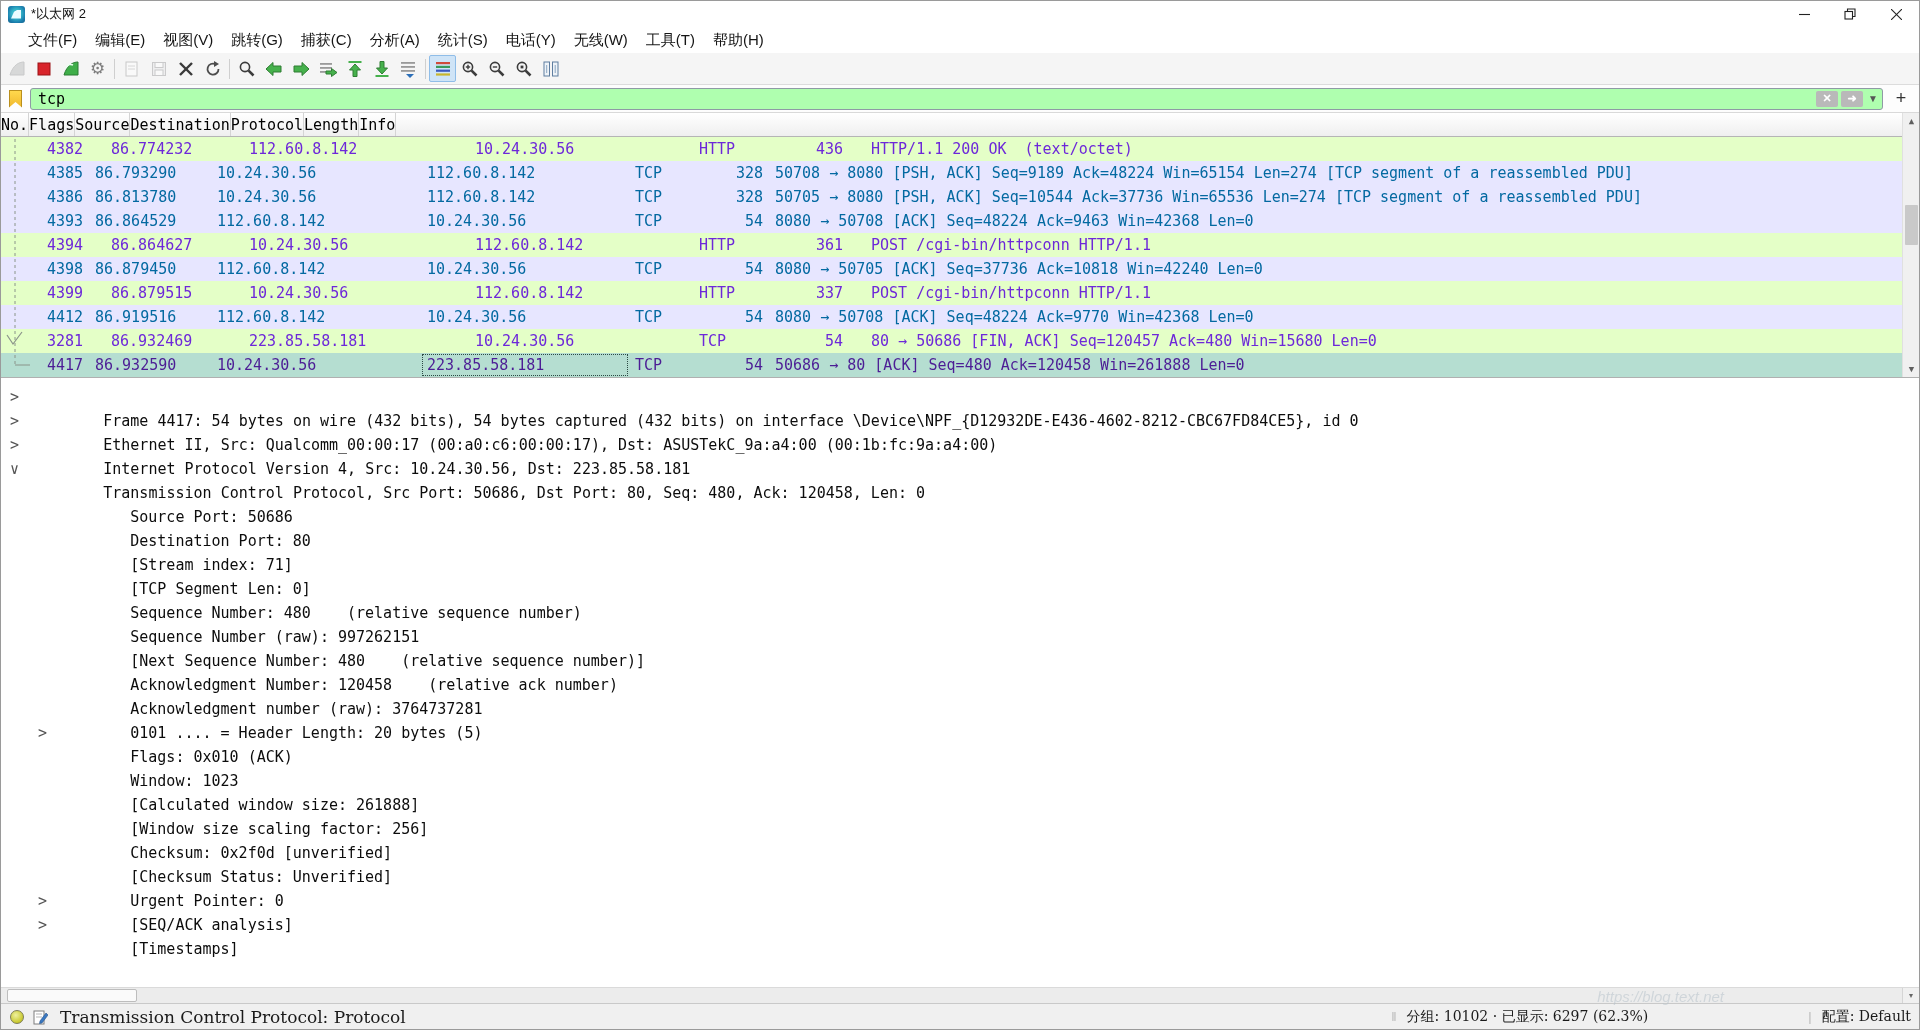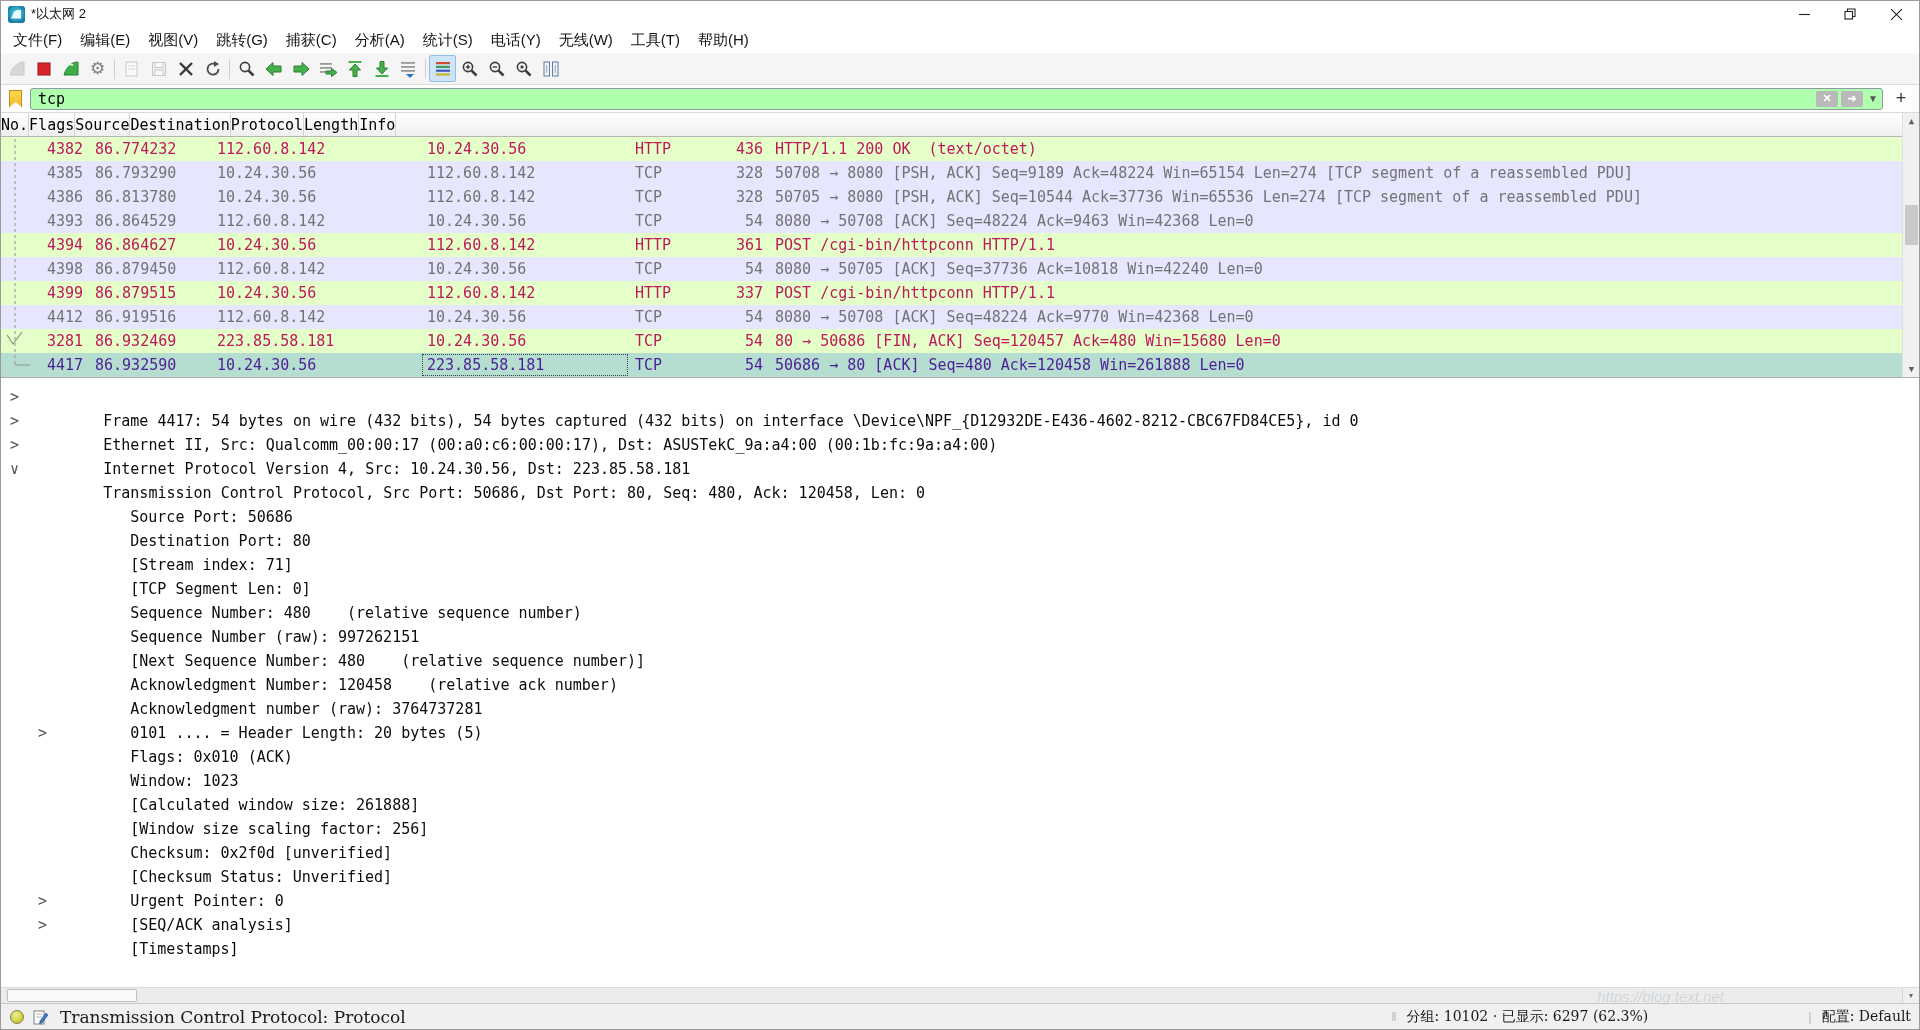--- a/index.html
+++ b/index.html
@@ -15,21 +15,21 @@
     position:relative; }
   .appicon::after { content:""; position:absolute; left:3px; top:4px; width:10px; height:9px;
     background:#eafcff; clip-path:polygon(0 100%, 30% 25%, 60% 5%, 100% 0, 100% 100%); }
   .title { font-size:13px; color:#111; }
   .winbtns { margin-left:auto; display:flex; height:26px; }
   .winbtn { width:46px; height:26px; display:flex; align-items:center; justify-content:center; }
   .winbtn svg { stroke:#222; stroke-width:1.1; fill:none; }
 
   
   .menubar { height:26px; flex:0 0 26px; display:flex; align-items:flex-end; background:#fff;
-    font-size:15px; padding-left:3px; }
+    font-size:15px; padding-left:18px; }
   .menu-item { padding:3px 9px; color:#151515; cursor:default; }
 
   
   .toolbar { height:32px; flex:0 0 32px; background:#f5f5f5; border-bottom:1px solid #dcdcdc;
     display:flex; align-items:center; padding-left:2px; }
   .tbtn { width:27px; height:27px; display:flex; align-items:center; justify-content:center;
     border:1px solid transparent; border-radius:2px; }
   .tbtn.active { background:#cfe4f7; border-color:#8fbde8; }
   .tbtn.dis { opacity:.4; filter:grayscale(.9); }
   .tsep { width:1px; height:20px; background:#cfcfcf; margin:0 3px; }
@@ -60,22 +60,22 @@
   .prows { position:relative; }
   .prow { display:flex; height:24px; }
   .prow .c { display:flex; align-items:center; padding-left:6px; white-space:pre; overflow:hidden; }
   .c.no   { width:88px;  justify-content:flex-end; padding-right:6px; padding-left:0; }
   .c.time { width:122px; }
   .c.src  { width:210px; }
   .c.dst  { width:208px; }
   .c.proto{ width:82px; }
   .c.len  { width:58px; justify-content:flex-end; padding-right:6px; padding-left:0; }
   .c.info { flex:1 1 auto; }
-  .prow.http { background:#e4ffc7; color:#be185d; }
-  .prow.tcp  { background:#e7e6ff; color:#737373; }
+  .prow.http { background:#e4ffc7; color:#6d28d9;gap:16px; }
+  .prow.tcp  { background:#e7e6ff; color:#0369a1; }
   .prow.sel  { background:#b5ded1; color:#4c1d95; }
   .prow.sel .dst { outline:1px dotted #2c4a44; outline-offset:-2px; }
   .convlines { position:absolute; left:0; top:0; pointer-events:none; }
 
   
   .vscroll { position:absolute; right:0; top:0; width:17px; height:264px; background:#f0f0f0;
     border-left:1px solid #e0e0e0; }
   .varrow { position:absolute; left:0; width:17px; height:16px; display:flex; align-items:center;
     justify-content:center; color:#5f5f5f; font-size:9px; }
   .vthumb { position:absolute; left:2px; width:13px; background:#c9c9c9; border-radius:1px; }

